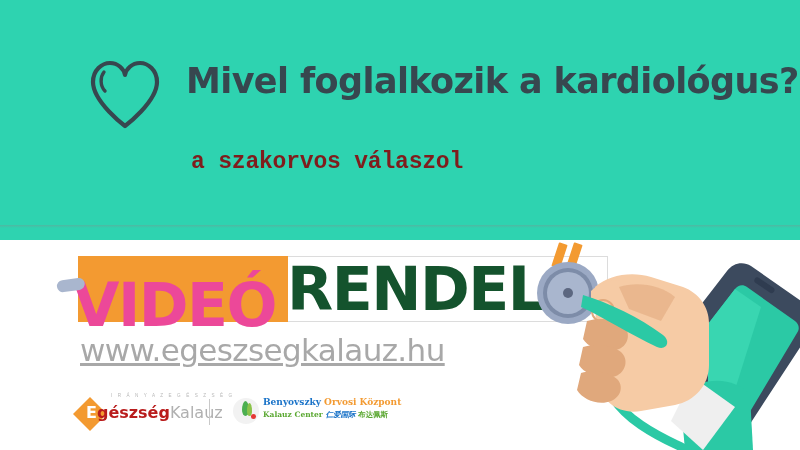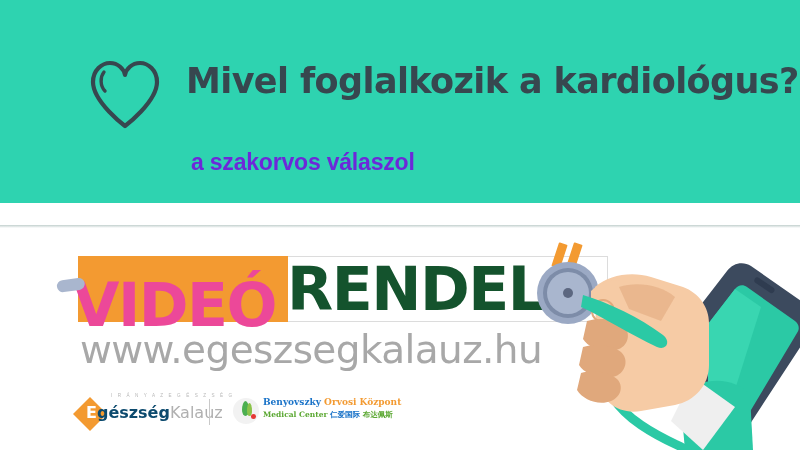--- a/index.html
+++ b/index.html
@@ -1,32 +1,32 @@
 <!DOCTYPE html>
 <html><head>
 <meta charset="utf-8">
 <style>
   html,body{margin:0;padding:0;background:#ffffff;}
   body{width:800px;height:450px;overflow:hidden;font-family:"Liberation Sans",sans-serif;}
   .banner{position:relative;width:800px;height:450px;background:#ffffff;overflow:hidden;}
 
   
-  .teal-band{position:absolute;left:0;top:0;width:800px;height:203px;background:#2ED3B0;}
+  .teal-band{position:absolute;left:0;top:0;width:800px;height:240px;background:#2ED3B0;}
   .heart-icon{position:absolute;left:88px;top:58px;width:74px;height:74px;}
   .title{
     position:absolute;left:186px;top:57px;width:590px;
     font-family:"DejaVu Sans",sans-serif;
     font-size:35px;font-weight:700;letter-spacing:-0.6px;
     color:#37474F;line-height:48px;white-space:nowrap;
   }
   .subtitle{
     position:absolute;left:191px;top:145px;
-    font-family:Liberation Sans, sans-serif;
+    font-family:Liberation Mono, monospace;
     font-size:23px;font-weight:600;letter-spacing:-0.2px;
-    color:#6d28d9;line-height:34px;white-space:nowrap;
+    color:#7f1d1d;line-height:34px;white-space:nowrap;
   }
   .band-shadow{position:absolute;left:0;top:225px;width:800px;height:3px;
     background:linear-gradient(to bottom,rgba(120,150,145,.45),rgba(255,255,255,0));}
 
   
   .logo-frame{position:absolute;left:78px;top:256px;width:530px;height:66px;
     border:1px solid #DCDCDC;background:#ffffff;box-sizing:border-box;}
   .logo-orange-block{position:absolute;left:78px;top:256px;width:210px;height:66px;background:#F39A31;}
   .logo-word{
     position:absolute;top:256px;height:66px;line-height:66px;
@@ -46,53 +46,53 @@
   .steth-head{position:absolute;left:537px;top:262px;width:62px;height:62px;}
   .steth-ring{position:absolute;left:0;top:0;width:62px;height:62px;border-radius:50%;background:#9BA9C4;}
   .steth-ring2{position:absolute;left:6px;top:6px;width:50px;height:50px;border-radius:50%;background:#7D8CA8;}
   .steth-ring3{position:absolute;left:10px;top:10px;width:42px;height:42px;border-radius:50%;background:#A9B6CE;}
   .steth-dot{position:absolute;left:26px;top:26px;width:10px;height:10px;border-radius:50%;background:#5C6780;}
   .steth-stem{position:absolute;left:57px;top:281px;width:28px;height:12px;background:#A9B6CE;border-radius:6px;
     transform-origin:left center;transform:rotate(-8deg);}
 
   .url{
     position:absolute;left:80px;top:329px;
-    font-family:"DejaVu Sans",sans-serif;font-size:39px;font-weight:400;
-    letter-spacing:-0.6px;color:#A8A8A8;white-space:nowrap;line-height:42px;
+    font-family:"DejaVu Sans",sans-serif;font-size:31px;font-weight:400;
+    letter-spacing:-0.6px;color:#A8A8A8;white-space:nowrap;line-height:42px;text-decoration:underline;
   }
 
   
   .partners{position:absolute;left:78px;top:393px;height:40px;}
   .ek-logo{position:absolute;left:0;top:0;width:150px;height:40px;}
   .ek-diamond{position:absolute;left:0px;top:9px;width:24px;height:24px;background:#F39A31;transform:rotate(45deg);}
   .ek-tag{position:absolute;left:33px;top:0px;font-size:4.6px;letter-spacing:2.1px;
     color:#B8B8B8;font-family:"Liberation Sans",sans-serif;white-space:nowrap;}
   .ek-word{position:absolute;left:8px;top:8px;font-family:"DejaVu Sans",sans-serif;
     font-size:16px;font-weight:700;white-space:nowrap;line-height:24px;}
   .ek-e{color:#ffffff;}
-  .ek-gesz{color:#0c4a6e;}
+  .ek-gesz{color:#b91c1c;}
   .ek-kalauz{color:#B0B0B0;font-weight:400;}
   .divider{position:absolute;left:131px;top:6px;width:1px;height:26px;background:#C9C9C9;}
 
   .bok-logo{position:absolute;left:155px;top:3px;width:170px;height:34px;}
   .bok-mark{position:absolute;left:0;top:2px;width:26px;height:26px;border-radius:50%;
     background:#F2F2F2;overflow:hidden;}
   .bok-leaf{position:absolute;left:9px;top:3px;width:7px;height:15px;background:#4CAF50;
     border-radius:50% 50% 50% 50%/60% 60% 40% 40%;}
   .bok-leaf2{position:absolute;left:14px;top:5px;width:5px;height:13px;background:#8BC34A;
     border-radius:50% 50% 50% 50%/60% 60% 40% 40%;}
   .bok-dot{position:absolute;left:18px;top:16px;width:5px;height:5px;border-radius:50%;background:#E53935;}
   .bok-l1{position:absolute;left:30px;top:0px;font-family:"DejaVu Serif",serif;font-size:9px;
     font-weight:700;white-space:nowrap;line-height:13px;}
   .bok-blue{color:#1A73C8;}
   .bok-orange{color:#F39A31;text-align:right;}
   .bok-l2{position:absolute;left:30px;top:13px;font-family:"DejaVu Serif",serif;font-size:7.5px;
     font-weight:700;white-space:nowrap;line-height:11px;}
   .bok-green{color:#5BA832;}
-  .bok-cn{color:#1A73C8;letter-spacing:0px;}
+  .bok-cn{color:#1A73C8;letter-spacing:0px;font-style:italic;}
   .bok-cn2{color:#5BA832;text-align:center;}
 
   
   .illus{position:absolute;left:575px;top:225px;width:225px;height:225px;overflow:hidden;}
   .illus svg{display:block;}
 </style>
 </head>
 <body>
 
 <div class="banner">
@@ -148,21 +148,21 @@
     <div class="bok-logo">
       <span class="bok-mark">
         <span class="bok-leaf"></span>
         <span class="bok-leaf2"></span>
         <span class="bok-dot"></span>
       </span>
       <span class="bok-l1">
         <span class="bok-blue">Benyovszky</span><span class="bok-orange"> Orvosi Központ</span>
       </span>
       <span class="bok-l2">
-        <span class="bok-green">Medical Center</span>
+        <span class="bok-green">Kalauz Center</span>
         <span class="bok-cn">仁爱国际</span>
         <span class="bok-cn2">布达佩斯</span>
       </span>
     </div>
   </div>
 
   <div class="illus">
     <svg width="225" height="225" viewBox="0 0 225 225">
 
       <g>

